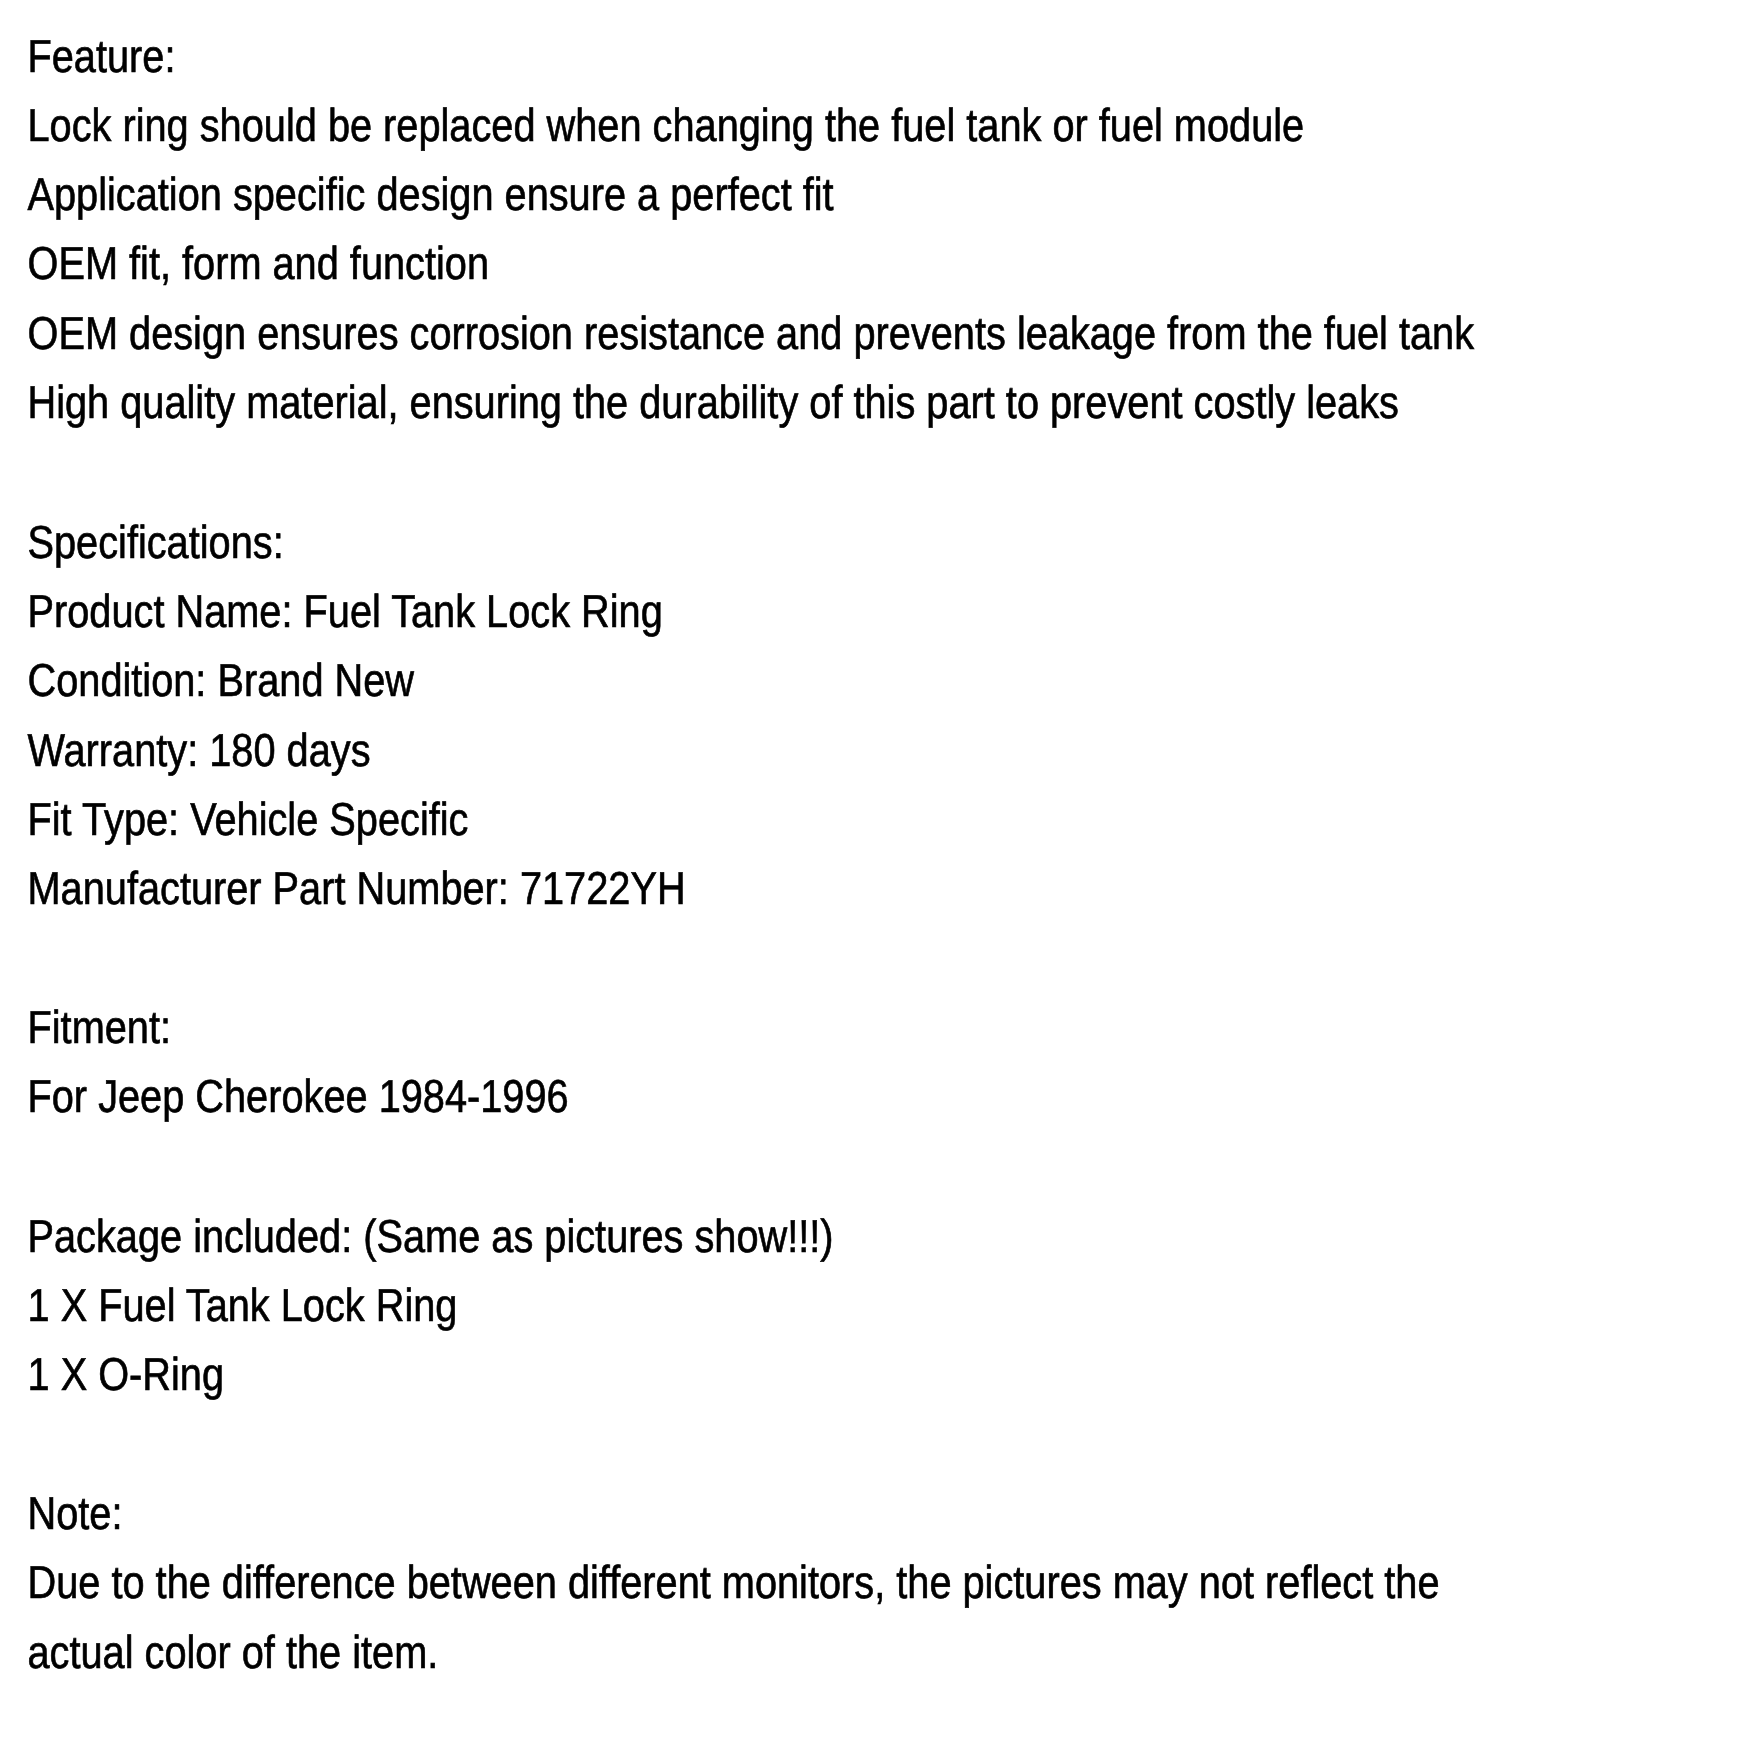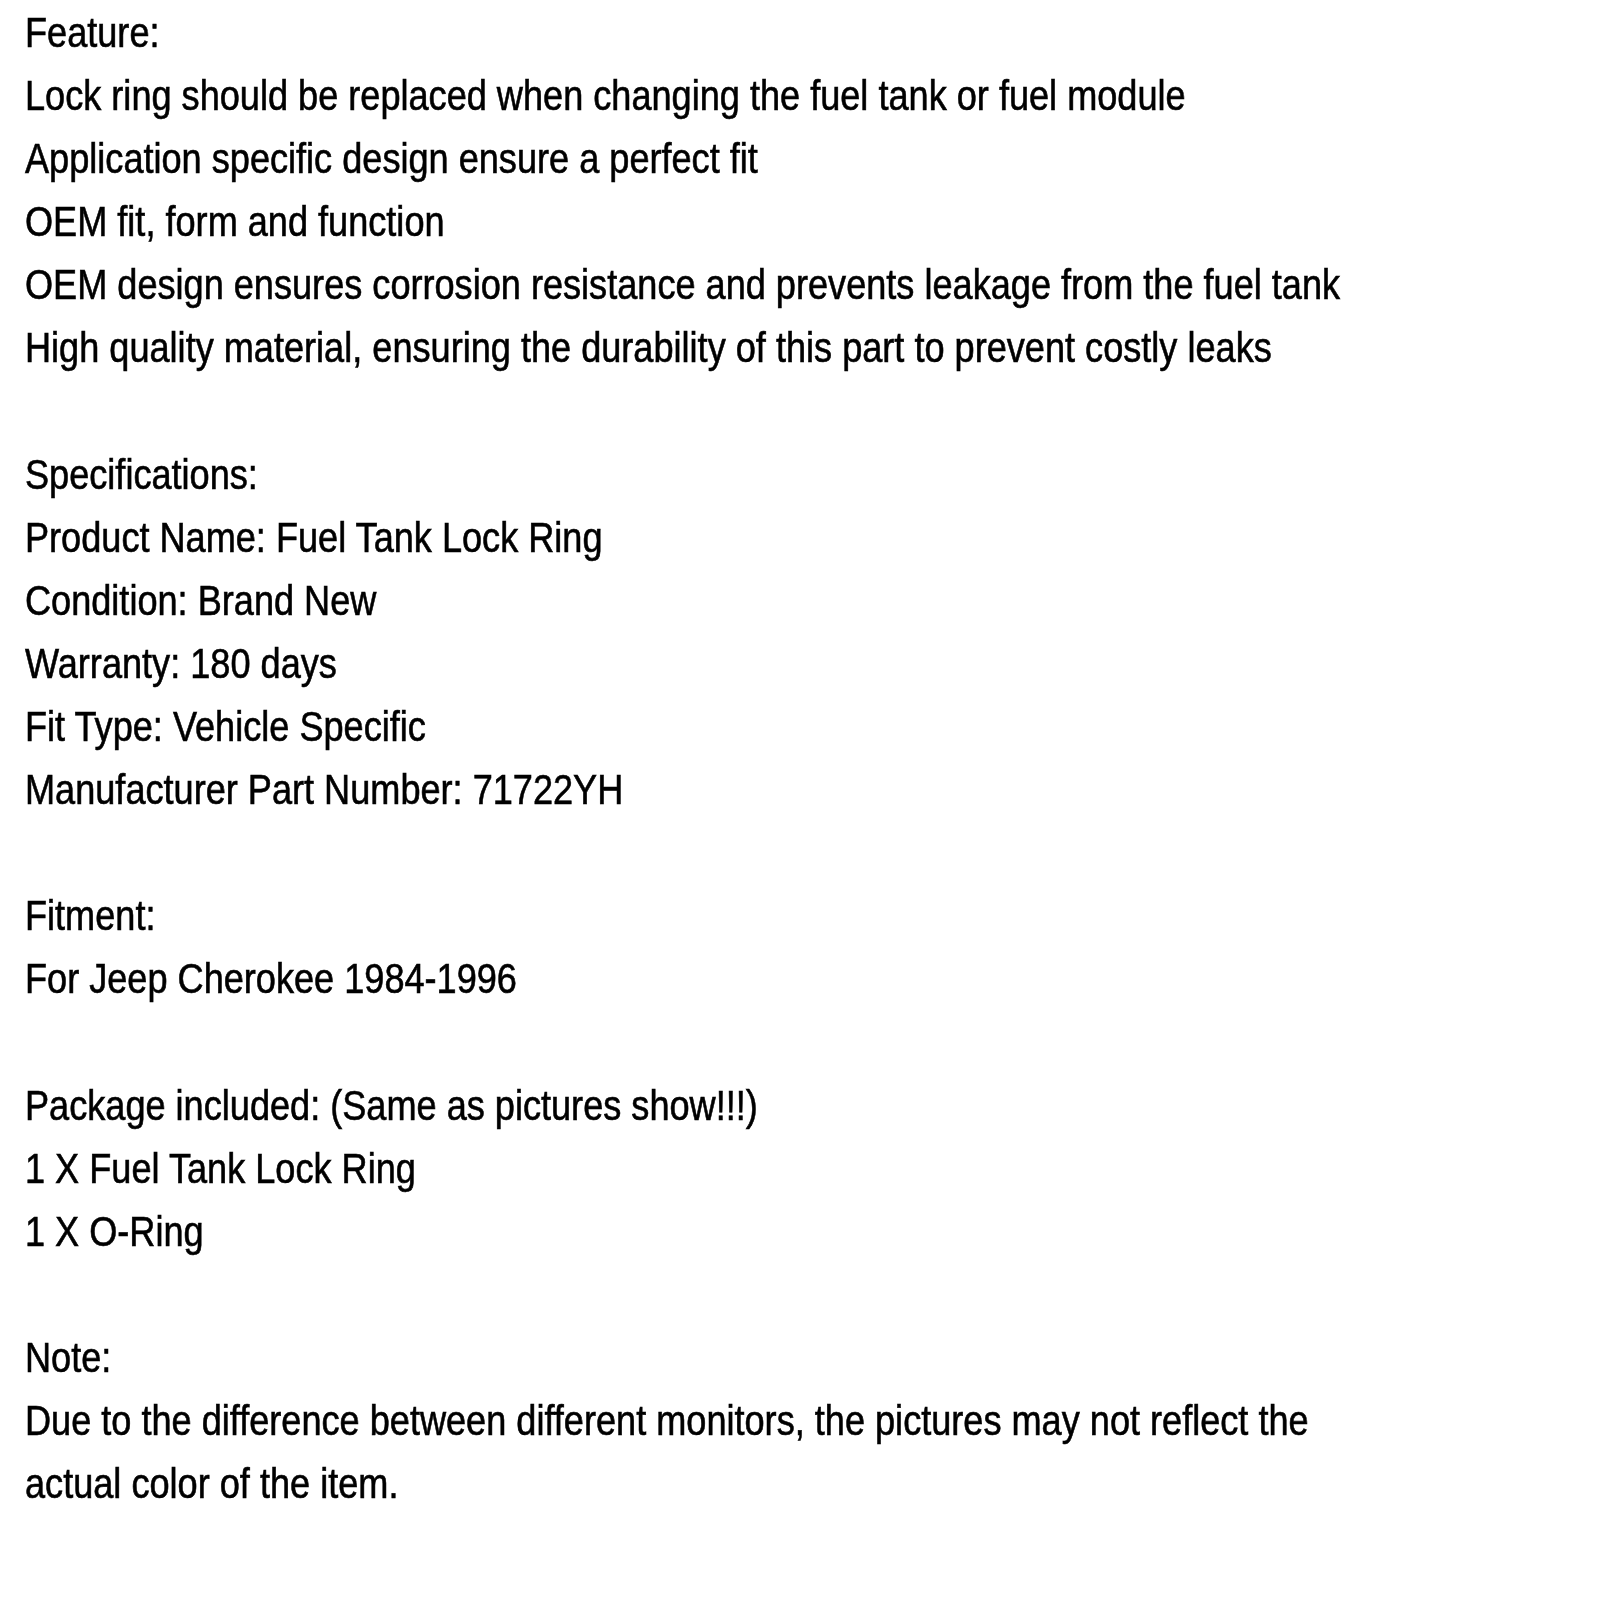--- a/index.html
+++ b/index.html
@@ -7,21 +7,21 @@
     padding: 0;
     background: #ffffff;
   }
   body {
     width: 1600px;
     height: 1600px;
     overflow: hidden;
   }
   .doc-wrapper {
     position: absolute;
-    top: 1px;
+    top: 19px;
     left: 25px;
     width: 1560px;
   }
   .doc {
     font-family: "Liberation Sans", sans-serif;
     font-size: 42px;
     line-height: 63.1px;
     font-weight: 400;
     color: #000000;
     -webkit-text-stroke: 0.6px #000000;

